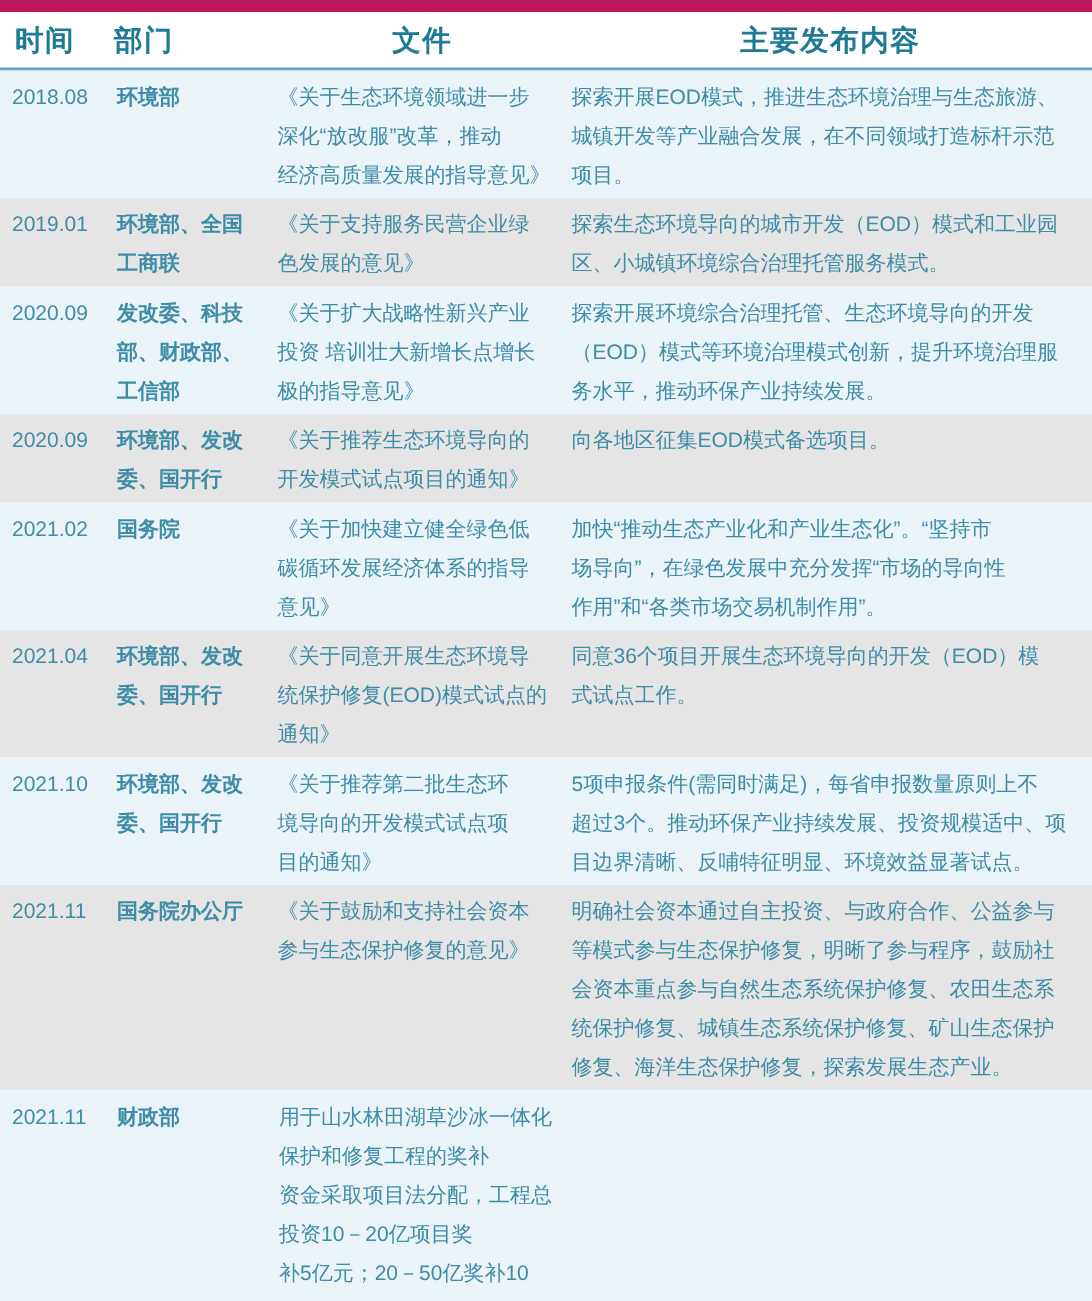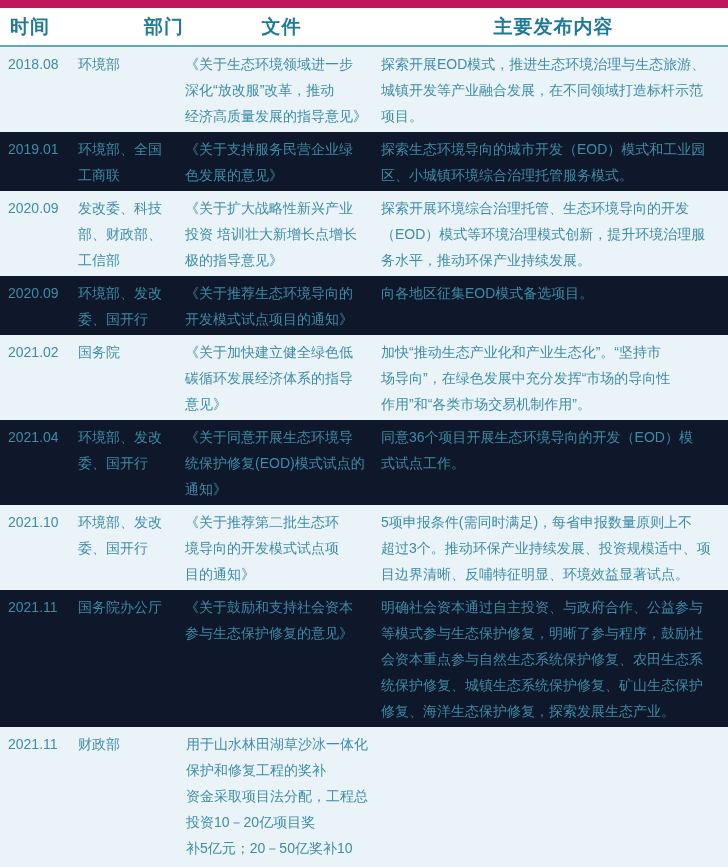--- a/index.html
+++ b/index.html
@@ -25,42 +25,42 @@
     background: #ffffff;
   }
   .th {
     color: #1f7b95;
     font-weight: bold;
     font-size: 19px;
     letter-spacing: 1px;
     white-space: nowrap;
   }
   .th.time { padding-left: 10px; text-align: left; }
-  .th.dept { padding-left: 6px;  text-align: right; }
+  .th.dept { padding-left: 6px;  text-align: left; }
   .th.doc  { text-align: center; }
   .th.content { text-align: center; }
 
   .row {
     display: grid;
     grid-template-columns: 70px 114px 195px 1fr;
     padding: 4px 0 3px 0;
-    background: #0f172a;
+    background: #e5e5e5;
   }
   .rows .row:nth-child(odd) { background: #e9f3f8; }
 
   .cell {
     color: #3e8ca6;
     font-size: 14px;
     line-height: 26px;
     white-space: pre-line;
     overflow: hidden;
     box-sizing: border-box;
   }
   .cell.time    { padding-left: 8px; white-space: nowrap; }
-  .cell.dept    { padding-left: 8px; }
+  .cell.dept    { padding-left: 8px; font-weight: bold; }
   .cell.doc     { padding: 0 3px 0 1px; }
   .cell.content { padding: 0 11px 0 2px; }
 </style>
 </head>
 <body>
 
 <div class="policy-table">
 
   <div class="thead">
     <div class="th time">时间</div>

